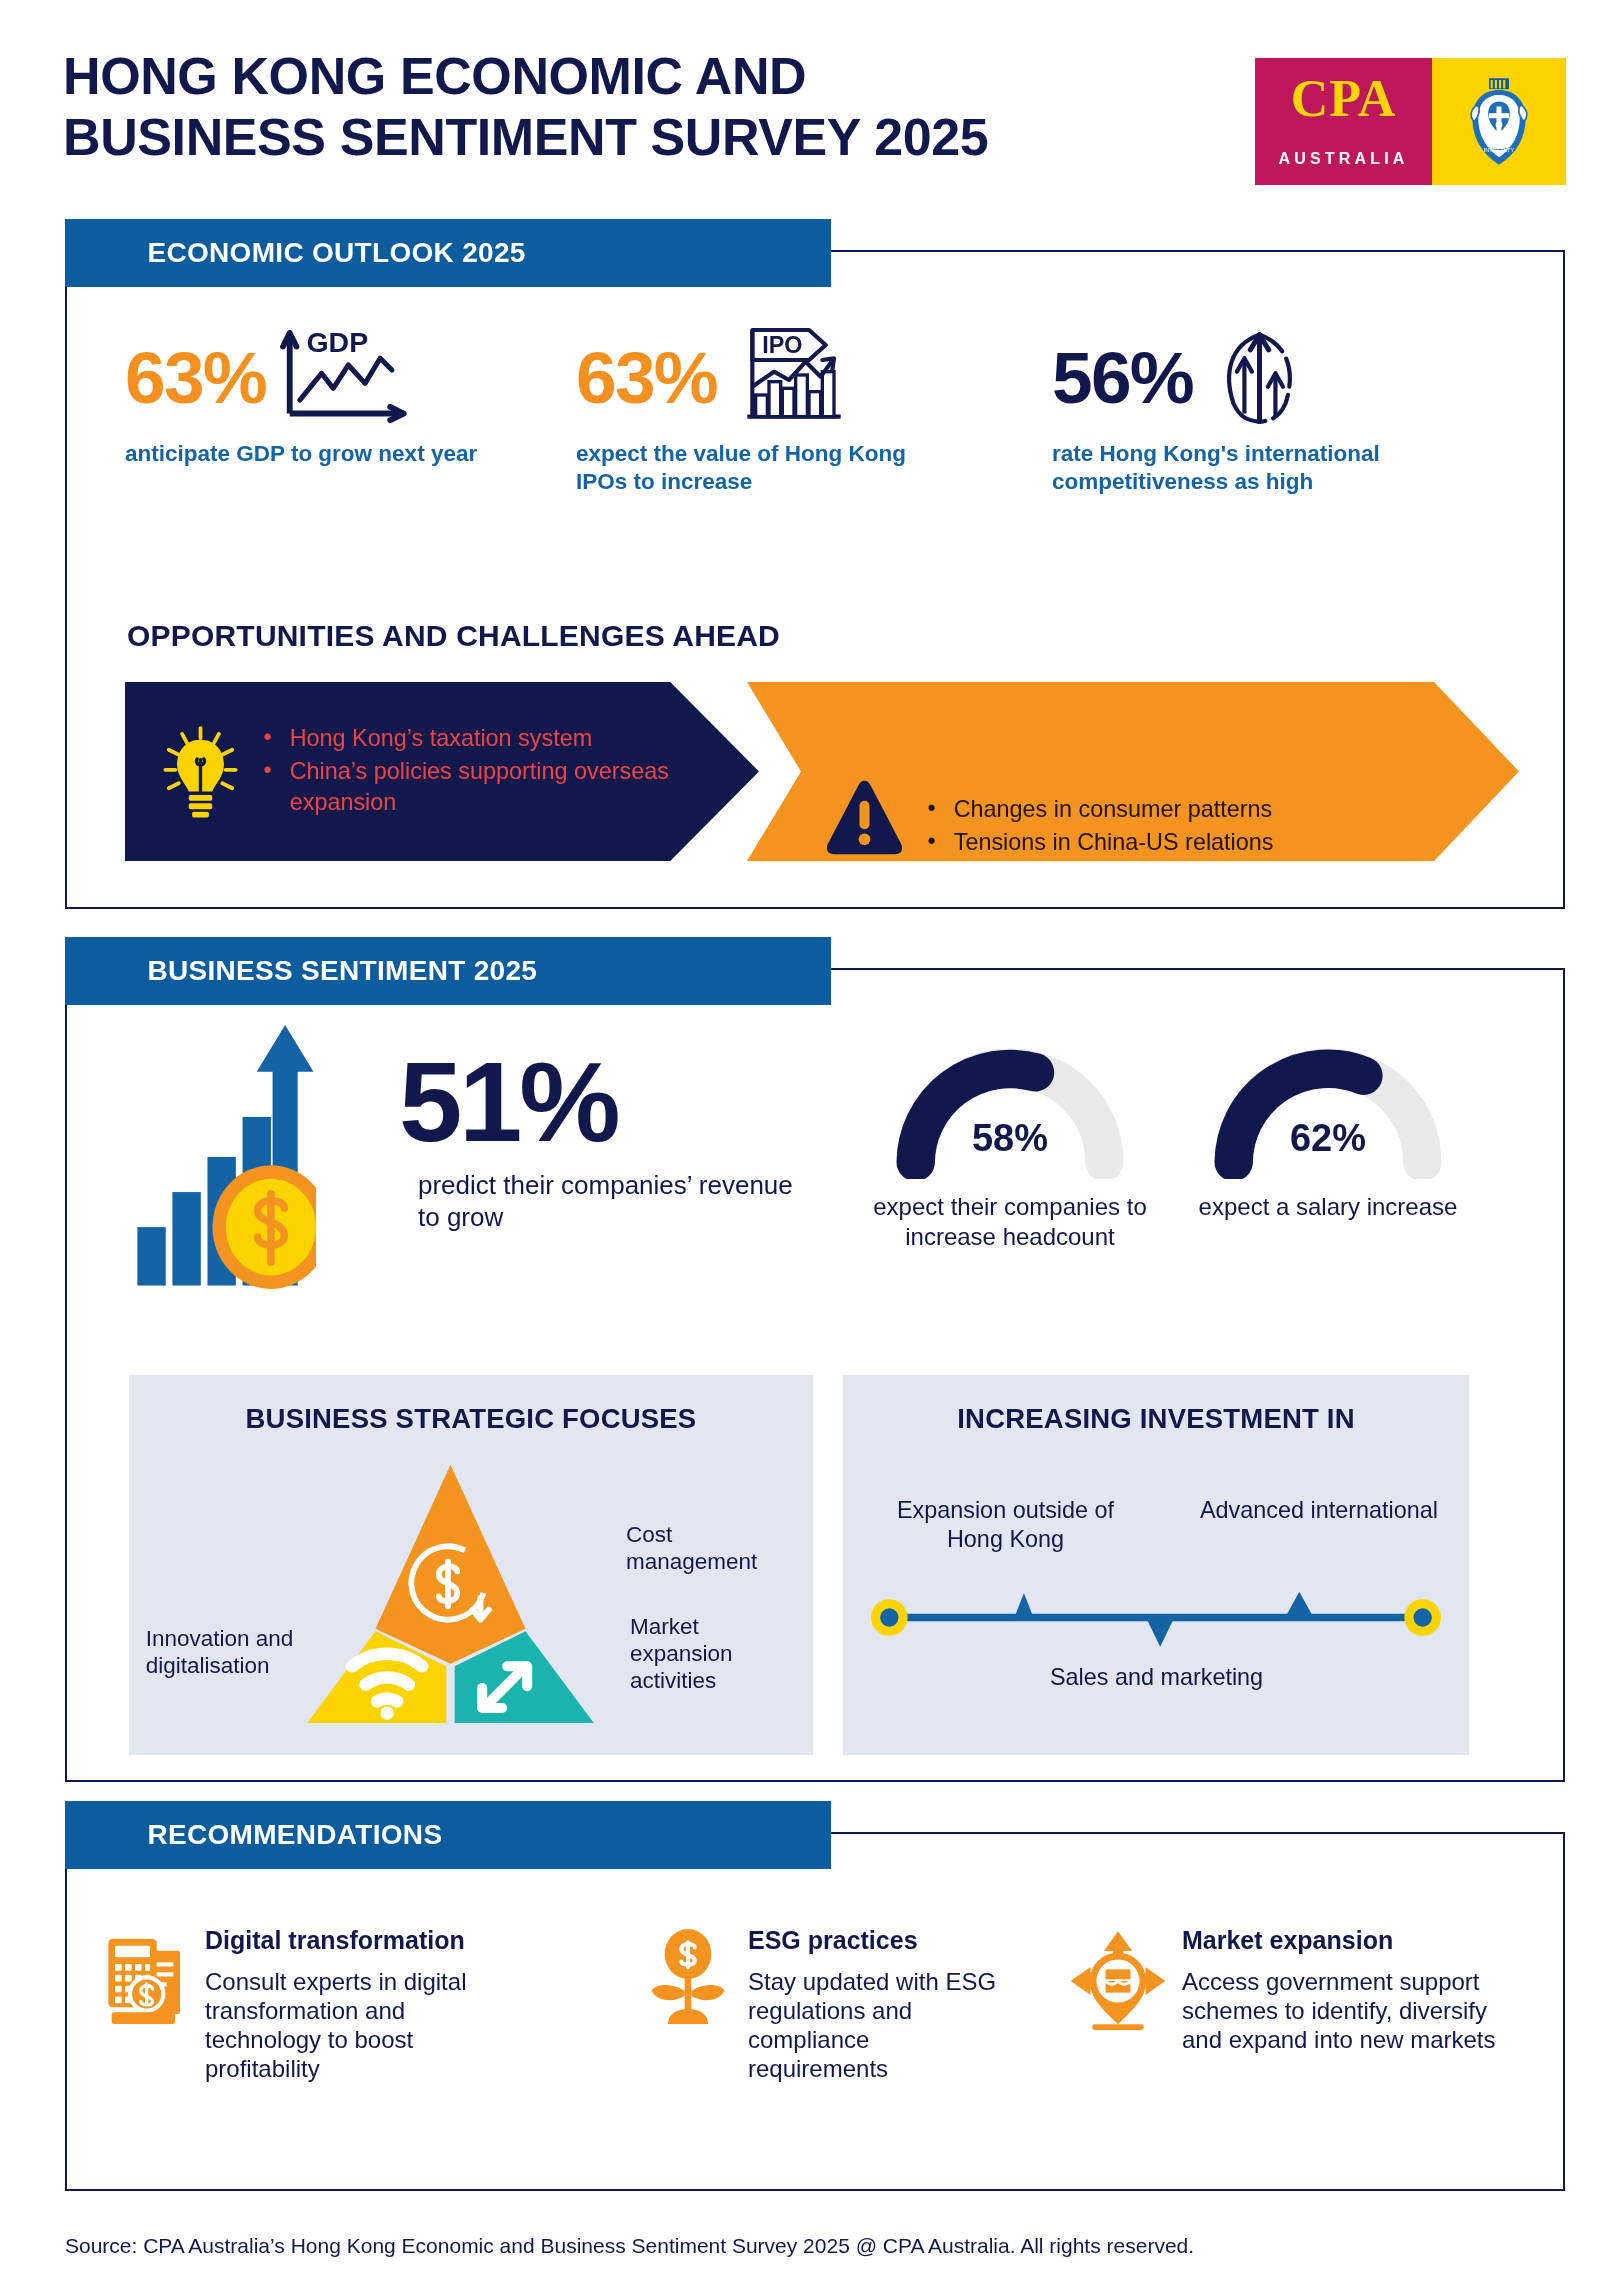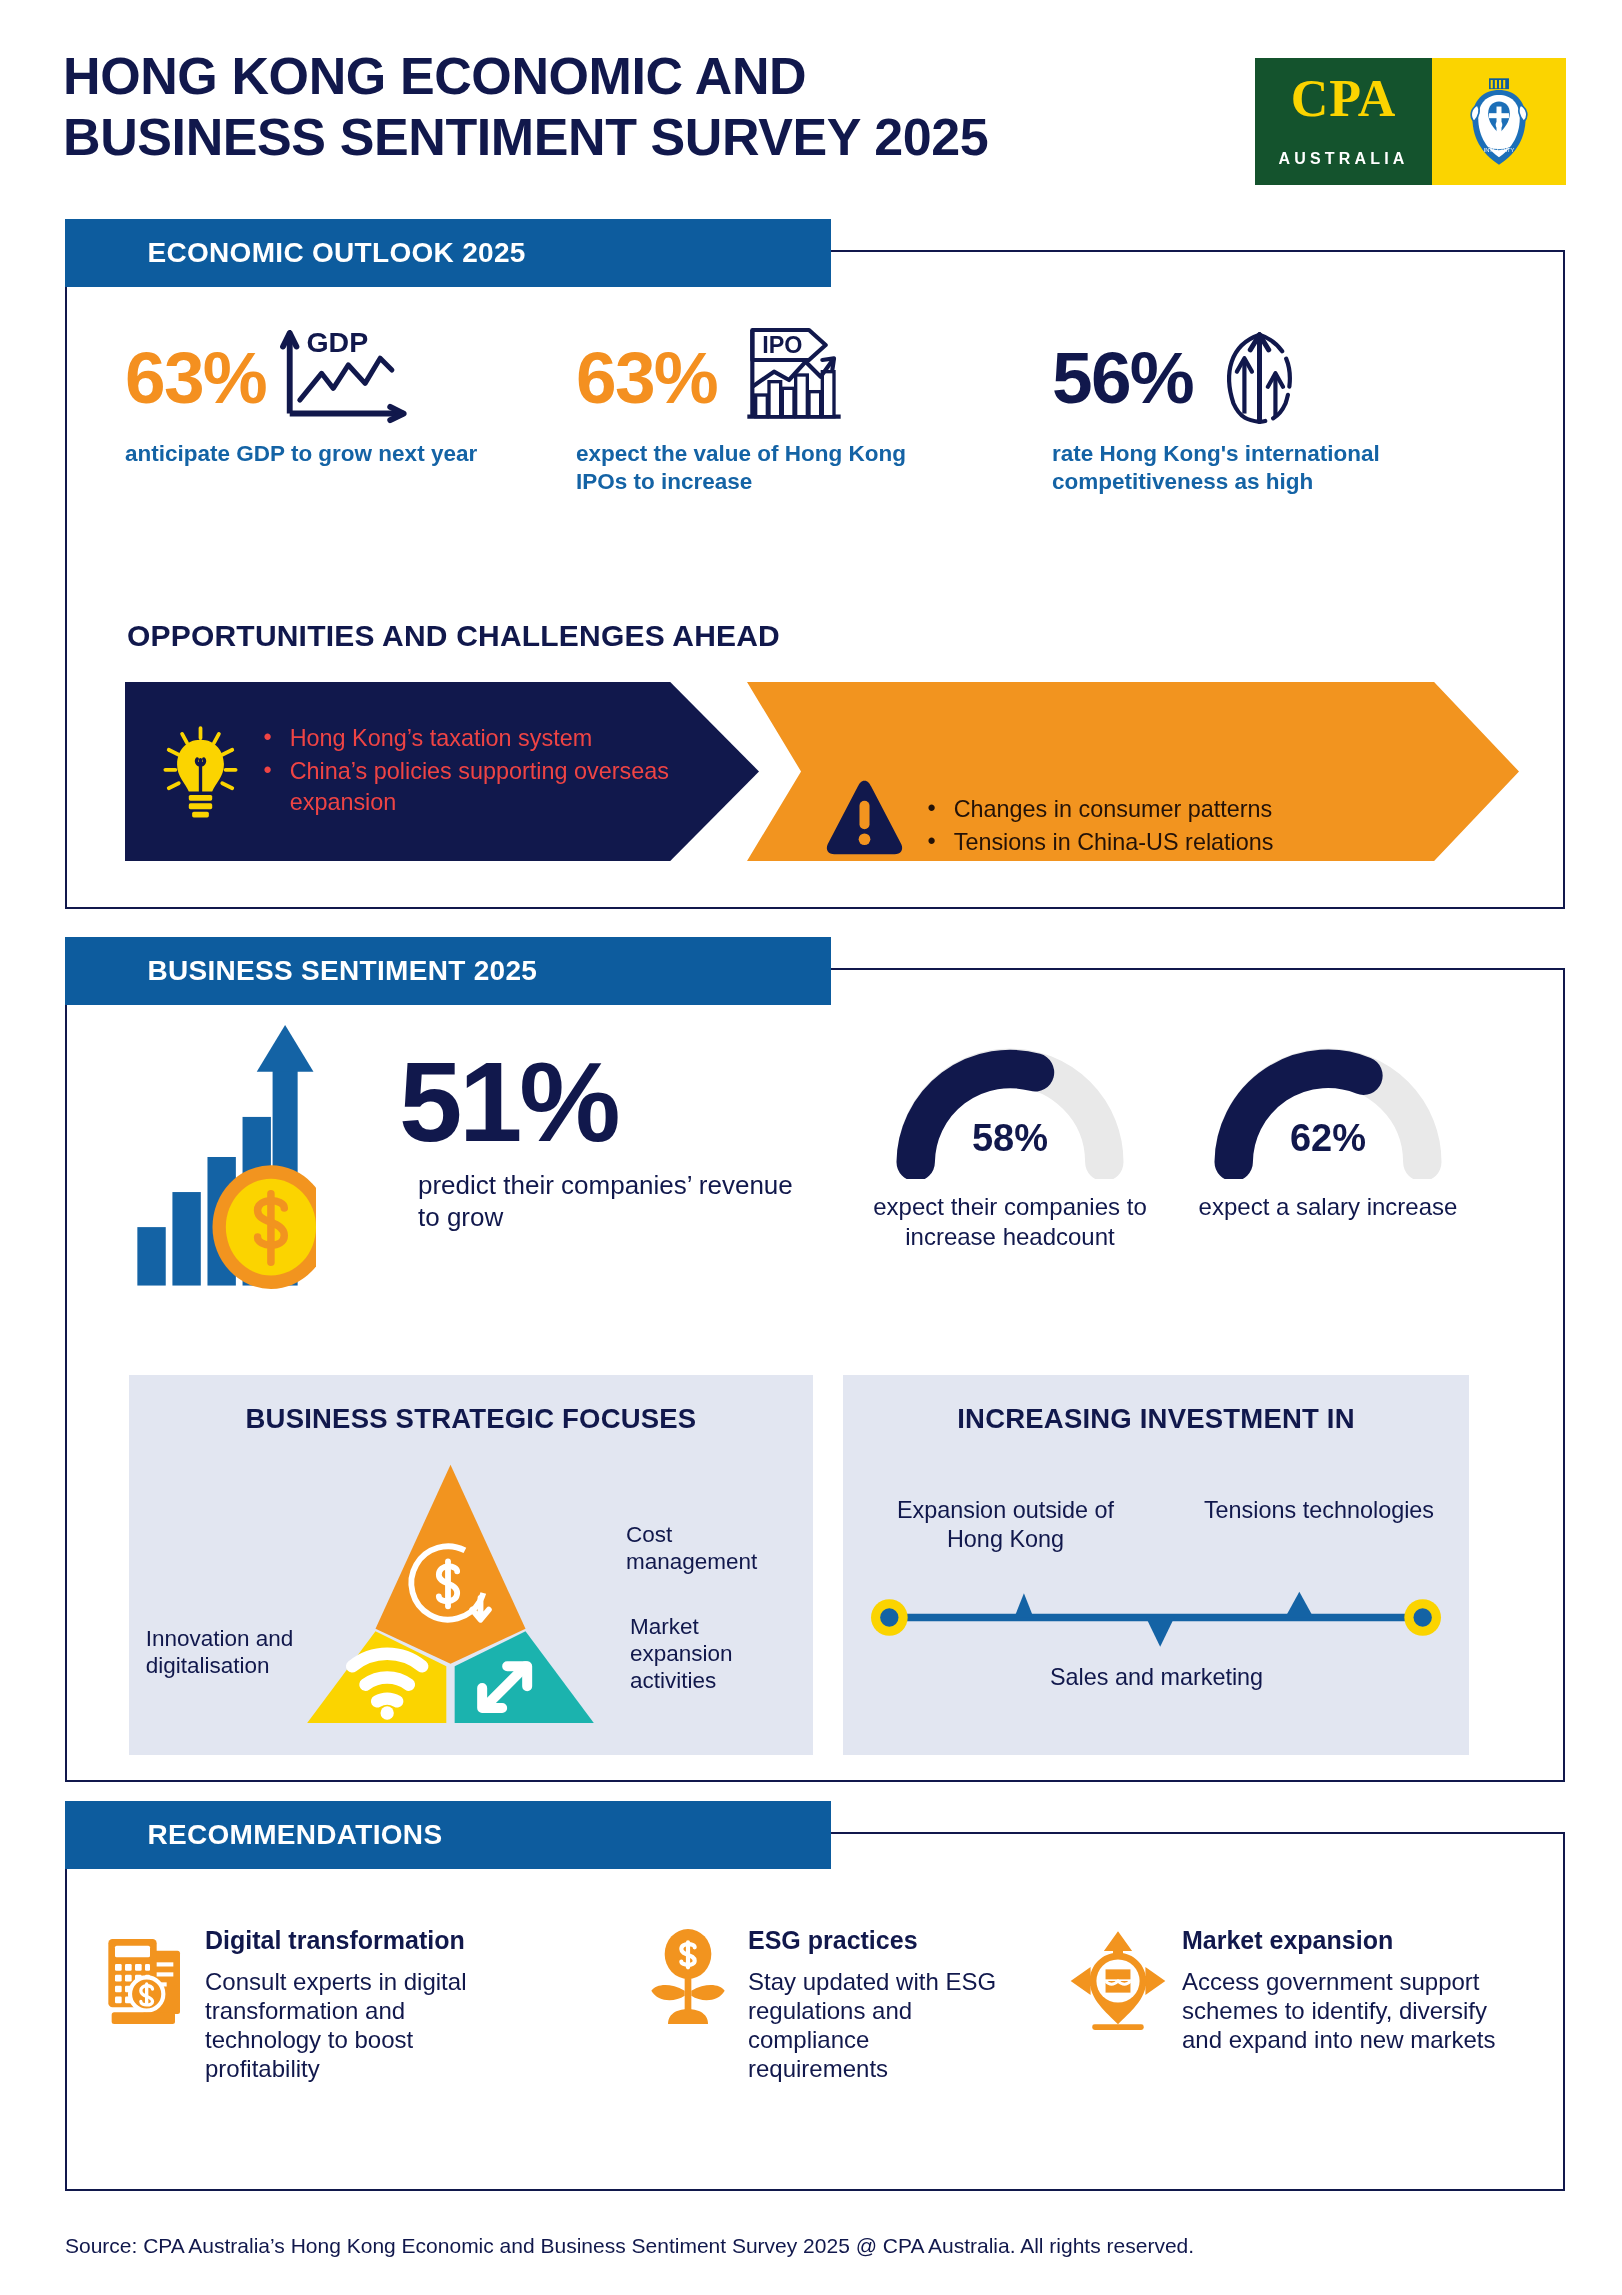--- a/index.html
+++ b/index.html
@@ -34,21 +34,21 @@
     letter-spacing: -0.4px;
   }
   .logo {
     position: absolute;
     right: 0; top: 11.7px;
     width: 311px; height: 127px;
     display: flex;
   }
   .logo-left {
     width: 177px; height: 100%;
-    background: #14532d;
+    background: #be185d;
     position: relative;
   }
   .logo-cpa {
     position: absolute;
     left: 0; right: 0; top: 15px;
     text-align: center;
     font-family: "Liberation Serif", serif;
     font-size: 52px;
     font-weight: bold;
     color: #FBD400;
@@ -473,21 +473,21 @@
 
       <div class="tri-label" style="left:497px; top:146px; width:167px;">Cost management</div>
       <div class="tri-label" style="left:16.7px; top:250px; width:150px;">Innovation and digitalisation</div>
       <div class="tri-label" style="left:501px; top:238px; width:150px;">Market expansion activities</div>
     </div>
 
     <div class="panel" style="left:776px; top:405px; width:626px; height:380px;">
       <div class="panel-title">INCREASING INVESTMENT IN</div>
 
       <div class="inv-label" style="left:25px; top:121px; width:275px;">Expansion outside of Hong Kong</div>
-      <div class="inv-label" style="left:351px; top:121px; width:250px;">Tensions technologies</div>
+      <div class="inv-label" style="left:351px; top:121px; width:250px;">Advanced international</div>
 
       <svg width="584" height="75" viewBox="0 0 700 90" style="position:absolute; left:21px; top:205px;">
         <line x1="30" y1="45" x2="670" y2="45" stroke="#1463A5" stroke-width="9"></line>
         <circle cx="30" cy="45" r="22" fill="#FBD400"></circle>
         <circle cx="30" cy="45" r="11" fill="#1463A5"></circle>
         <circle cx="670" cy="45" r="22" fill="#FBD400"></circle>
         <circle cx="670" cy="45" r="11" fill="#1463A5"></circle>
         <path d="M180 45 L203 45 L191.5 16 Z" fill="#1463A5"></path>
         <path d="M338 45 L372 45 L355 80 Z" fill="#1463A5"></path>
         <path d="M505 45 L539 45 L522 14 Z" fill="#1463A5"></path>

